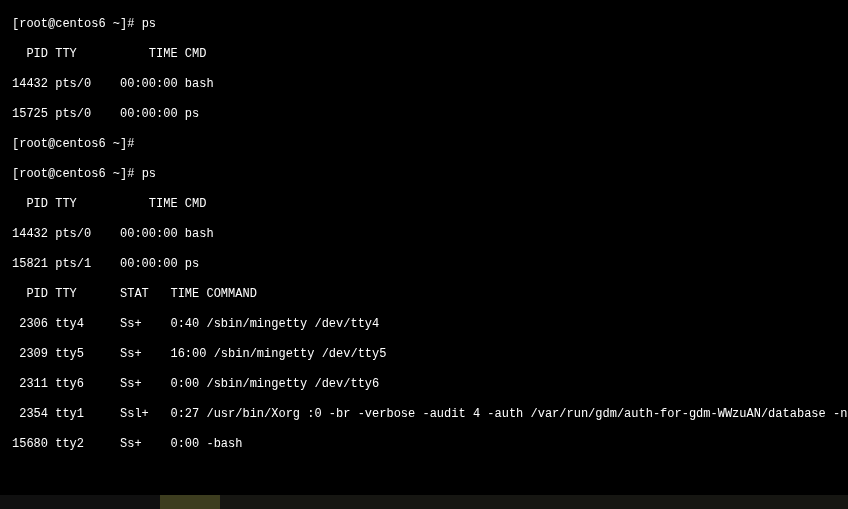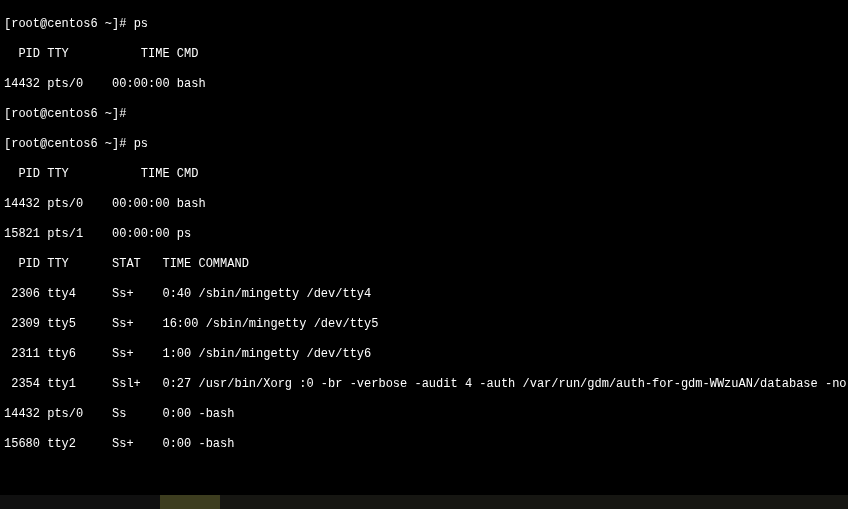--- a/index.html
+++ b/index.html
@@ -8,21 +8,21 @@
     background: #000;
     color: #fff;
     font-family: "Consolas", "Menlo", "Courier New", monospace;
     font-size: 12px;
     line-height: 1.25;
     width: 848px;
     height: 509px;
     overflow: hidden;
   }
   .terminal {
-    padding: 2px 4px;
+    padding: 2px 12px;
     white-space: pre;
     box-sizing: border-box;
     width: 848px;
     height: 419px;
   }
   .line { white-space: pre; }
   .bottom-bar {
     position: absolute;
     left: 0;
     bottom: 0;
@@ -45,31 +45,31 @@
     flex: 1;
   }
 </style>
 </head>
 <body>
 
 <div class="terminal">
 <div class="line prompt"><span>[root@centos6 ~]# </span><span>ps</span></div>
 <div class="line">  PID TTY          TIME CMD</div>
 <div class="line">14432 pts/0    00:00:00 bash</div>
+<div class="line">15725 pts/0    00:00:00 ps</div>
 <div class="line prompt"><span>[root@centos6 ~]# </span><span></span></div>
 <div class="line prompt"><span>[root@centos6 ~]# </span><span>ps</span></div>
 <div class="line">  PID TTY          TIME CMD</div>
 <div class="line">14432 pts/0    00:00:00 bash</div>
 <div class="line">15821 pts/1    00:00:00 ps</div>
 <div class="line">  PID TTY      STAT   TIME COMMAND</div>
 <div class="line"> 2306 tty4     Ss+    0:40 /sbin/mingetty /dev/tty4</div>
 <div class="line"> 2309 tty5     Ss+    16:00 /sbin/mingetty /dev/tty5</div>
-<div class="line"> 2311 tty6     Ss+    1:00 /sbin/mingetty /dev/tty6</div>
+<div class="line"> 2311 tty6     Ss+    0:00 /sbin/mingetty /dev/tty6</div>
 <div class="line"> 2354 tty1     Ssl+   0:27 /usr/bin/Xorg :0 -br -verbose -audit 4 -auth /var/run/gdm/auth-for-gdm-WWzuAN/database -noli</div>
-<div class="line">14432 pts/0    Ss     0:00 -bash</div>
 <div class="line">15680 tty2     Ss+    0:00 -bash</div>
 
 
 
 
 
 
 
 
 

